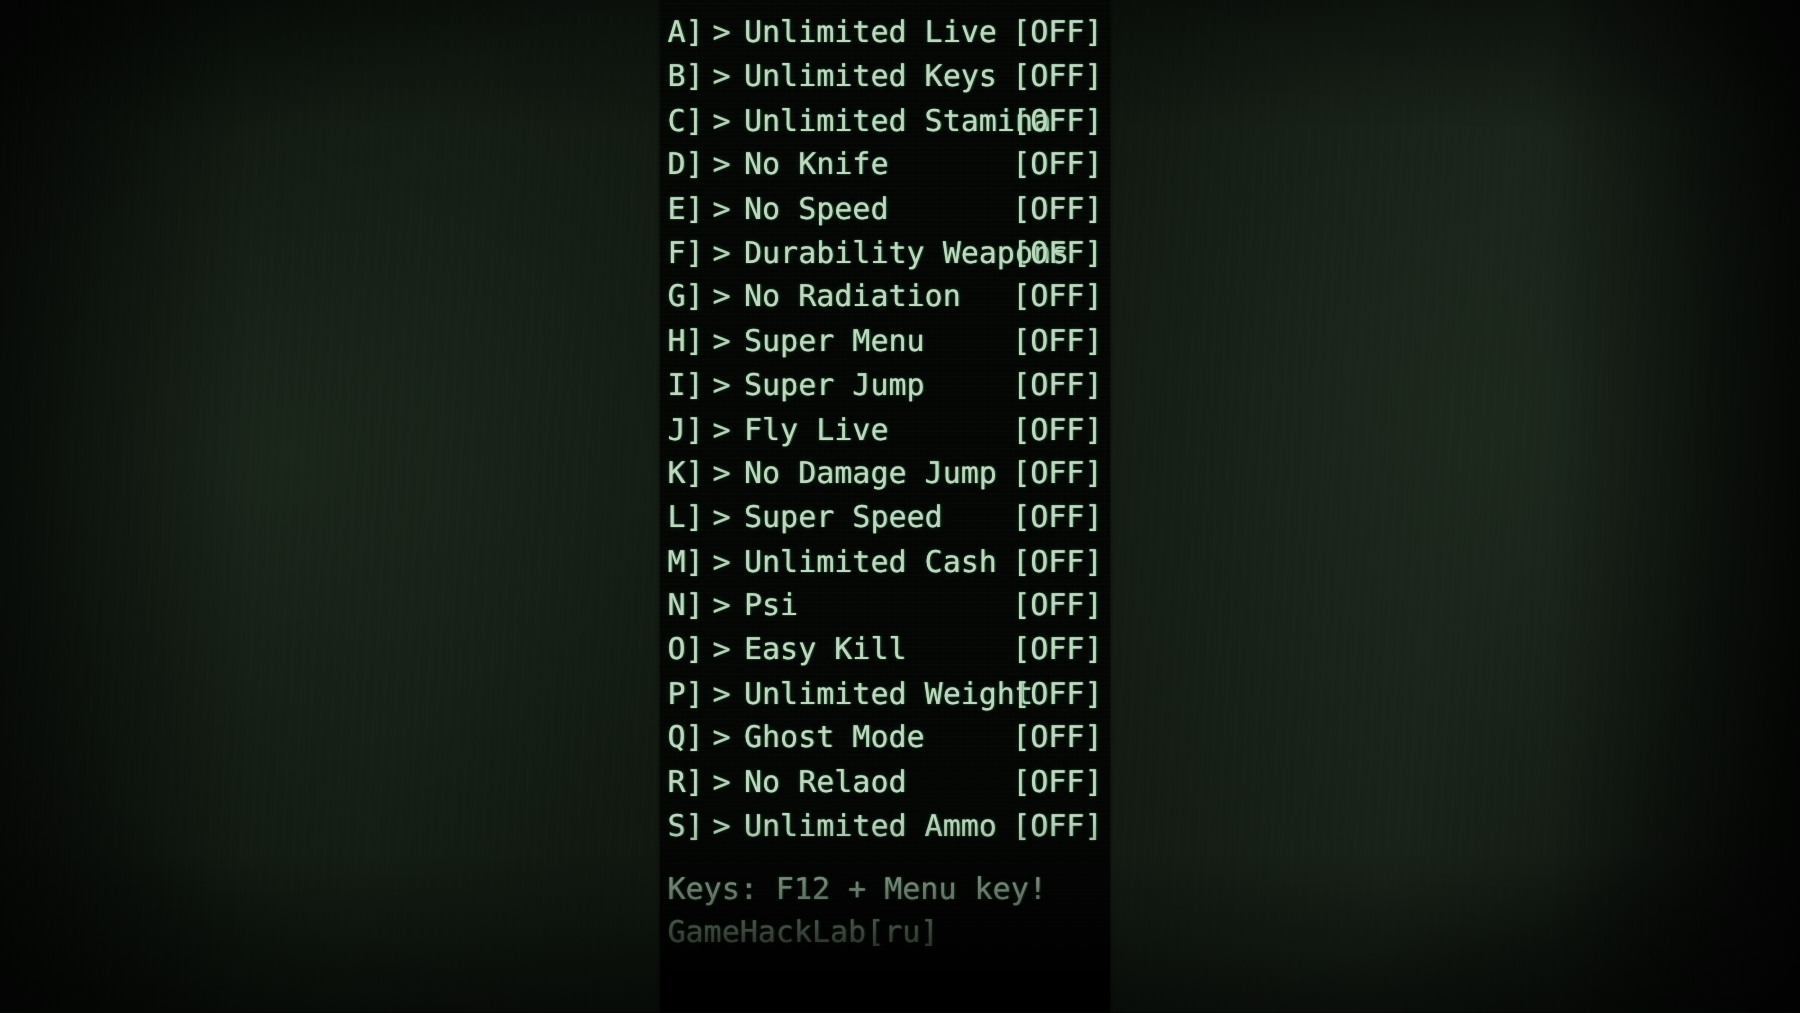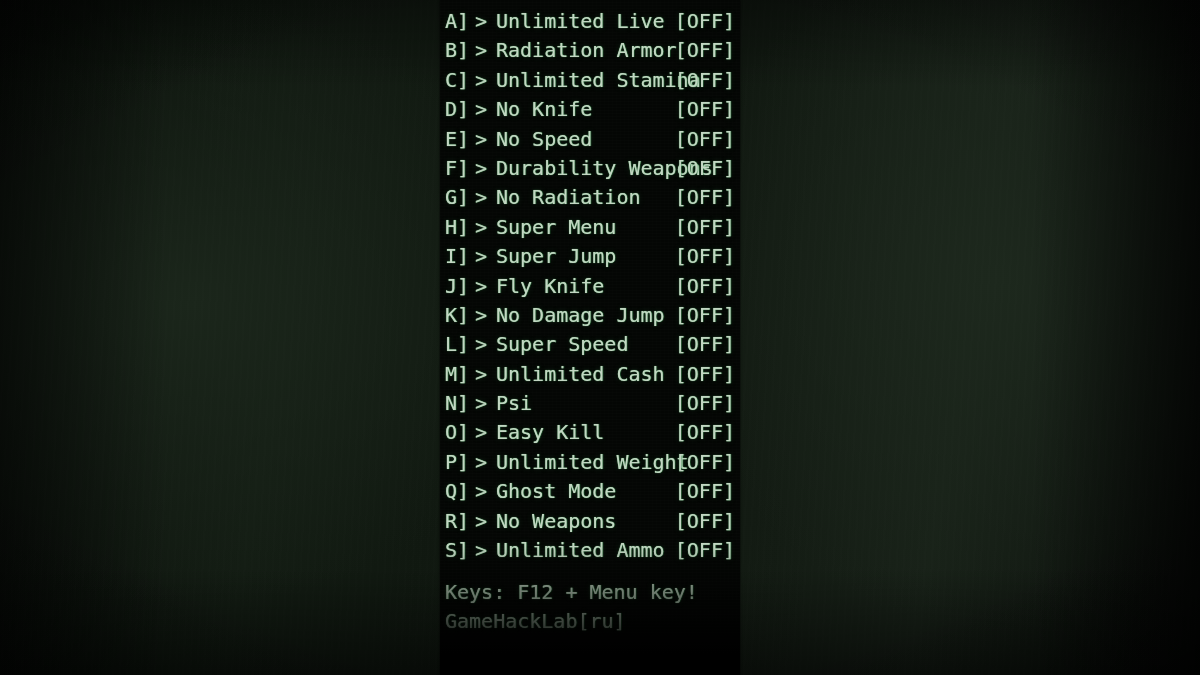--- a/index.html
+++ b/index.html
@@ -145,37 +145,37 @@
 <div id="screen">
 
   <div class="bg-base"></div>
   <div class="bg-streaks"></div>
   <div class="bg-vignette"></div>
 
   <div id="trainer-panel">
 
     <div id="menu-list">
         <div class="menu-row"><span class="row-key">A]</span><span class="row-arrow">&gt;</span><span class="row-label">Unlimited Live</span><span class="row-state">[OFF]</span></div>
-        <div class="menu-row"><span class="row-key">B]</span><span class="row-arrow">&gt;</span><span class="row-label">Radiation Armor</span><span class="row-state">[OFF]</span></div>
+        <div class="menu-row"><span class="row-key">B]</span><span class="row-arrow">&gt;</span><span class="row-label">Unlimited Keys</span><span class="row-state">[OFF]</span></div>
         <div class="menu-row"><span class="row-key">C]</span><span class="row-arrow">&gt;</span><span class="row-label">Unlimited Stamina</span><span class="row-state">[OFF]</span></div>
         <div class="menu-row"><span class="row-key">D]</span><span class="row-arrow">&gt;</span><span class="row-label">No Knife</span><span class="row-state">[OFF]</span></div>
         <div class="menu-row"><span class="row-key">E]</span><span class="row-arrow">&gt;</span><span class="row-label">No Speed</span><span class="row-state">[OFF]</span></div>
         <div class="menu-row"><span class="row-key">F]</span><span class="row-arrow">&gt;</span><span class="row-label">Durability Weapons</span><span class="row-state">[OFF]</span></div>
         <div class="menu-row"><span class="row-key">G]</span><span class="row-arrow">&gt;</span><span class="row-label">No Radiation</span><span class="row-state">[OFF]</span></div>
         <div class="menu-row"><span class="row-key">H]</span><span class="row-arrow">&gt;</span><span class="row-label">Super Menu</span><span class="row-state">[OFF]</span></div>
         <div class="menu-row"><span class="row-key">I]</span><span class="row-arrow">&gt;</span><span class="row-label">Super Jump</span><span class="row-state">[OFF]</span></div>
-        <div class="menu-row"><span class="row-key">J]</span><span class="row-arrow">&gt;</span><span class="row-label">Fly Knife</span><span class="row-state">[OFF]</span></div>
+        <div class="menu-row"><span class="row-key">J]</span><span class="row-arrow">&gt;</span><span class="row-label">Fly Live</span><span class="row-state">[OFF]</span></div>
         <div class="menu-row"><span class="row-key">K]</span><span class="row-arrow">&gt;</span><span class="row-label">No Damage Jump</span><span class="row-state">[OFF]</span></div>
         <div class="menu-row"><span class="row-key">L]</span><span class="row-arrow">&gt;</span><span class="row-label">Super Speed</span><span class="row-state">[OFF]</span></div>
         <div class="menu-row"><span class="row-key">M]</span><span class="row-arrow">&gt;</span><span class="row-label">Unlimited Cash</span><span class="row-state">[OFF]</span></div>
         <div class="menu-row"><span class="row-key">N]</span><span class="row-arrow">&gt;</span><span class="row-label">Psi</span><span class="row-state">[OFF]</span></div>
         <div class="menu-row"><span class="row-key">O]</span><span class="row-arrow">&gt;</span><span class="row-label">Easy Kill</span><span class="row-state">[OFF]</span></div>
         <div class="menu-row"><span class="row-key">P]</span><span class="row-arrow">&gt;</span><span class="row-label">Unlimited Weight</span><span class="row-state">[OFF]</span></div>
         <div class="menu-row"><span class="row-key">Q]</span><span class="row-arrow">&gt;</span><span class="row-label">Ghost Mode</span><span class="row-state">[OFF]</span></div>
-        <div class="menu-row"><span class="row-key">R]</span><span class="row-arrow">&gt;</span><span class="row-label">No Weapons</span><span class="row-state">[OFF]</span></div>
+        <div class="menu-row"><span class="row-key">R]</span><span class="row-arrow">&gt;</span><span class="row-label">No Relaod</span><span class="row-state">[OFF]</span></div>
         <div class="menu-row"><span class="row-key">S]</span><span class="row-arrow">&gt;</span><span class="row-label">Unlimited Ammo</span><span class="row-state">[OFF]</span></div>
       </div>
 
     <div id="footer-block">
       <div class="footer-row">Keys: F12 + Menu key!</div>
       <div class="footer-row">GameHackLab[ru]</div>
     </div>
 
     <div class="panel-noise"></div>
     <div class="panel-bottom-fade"></div>

